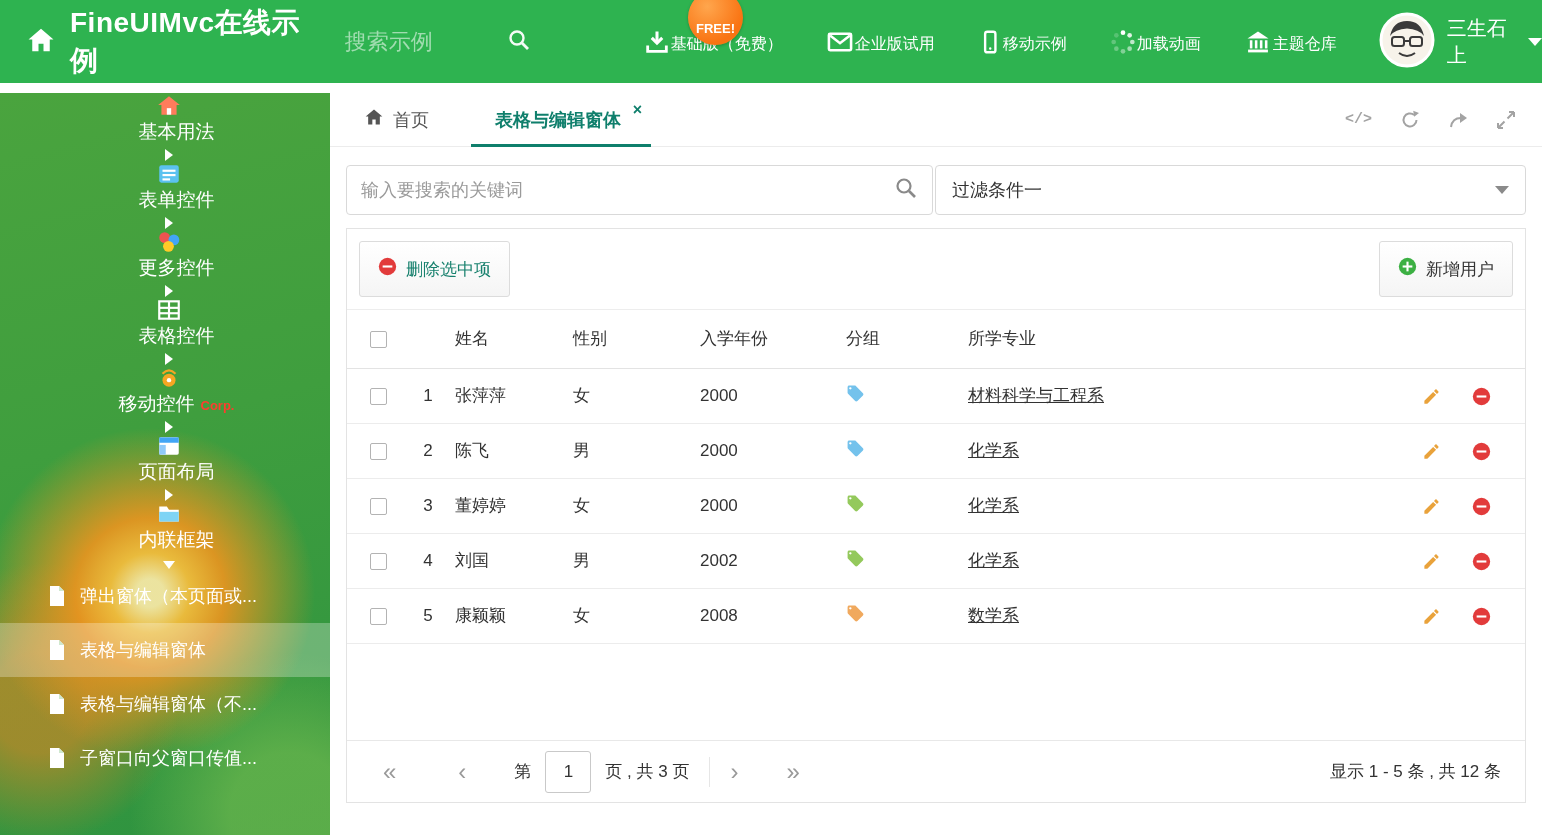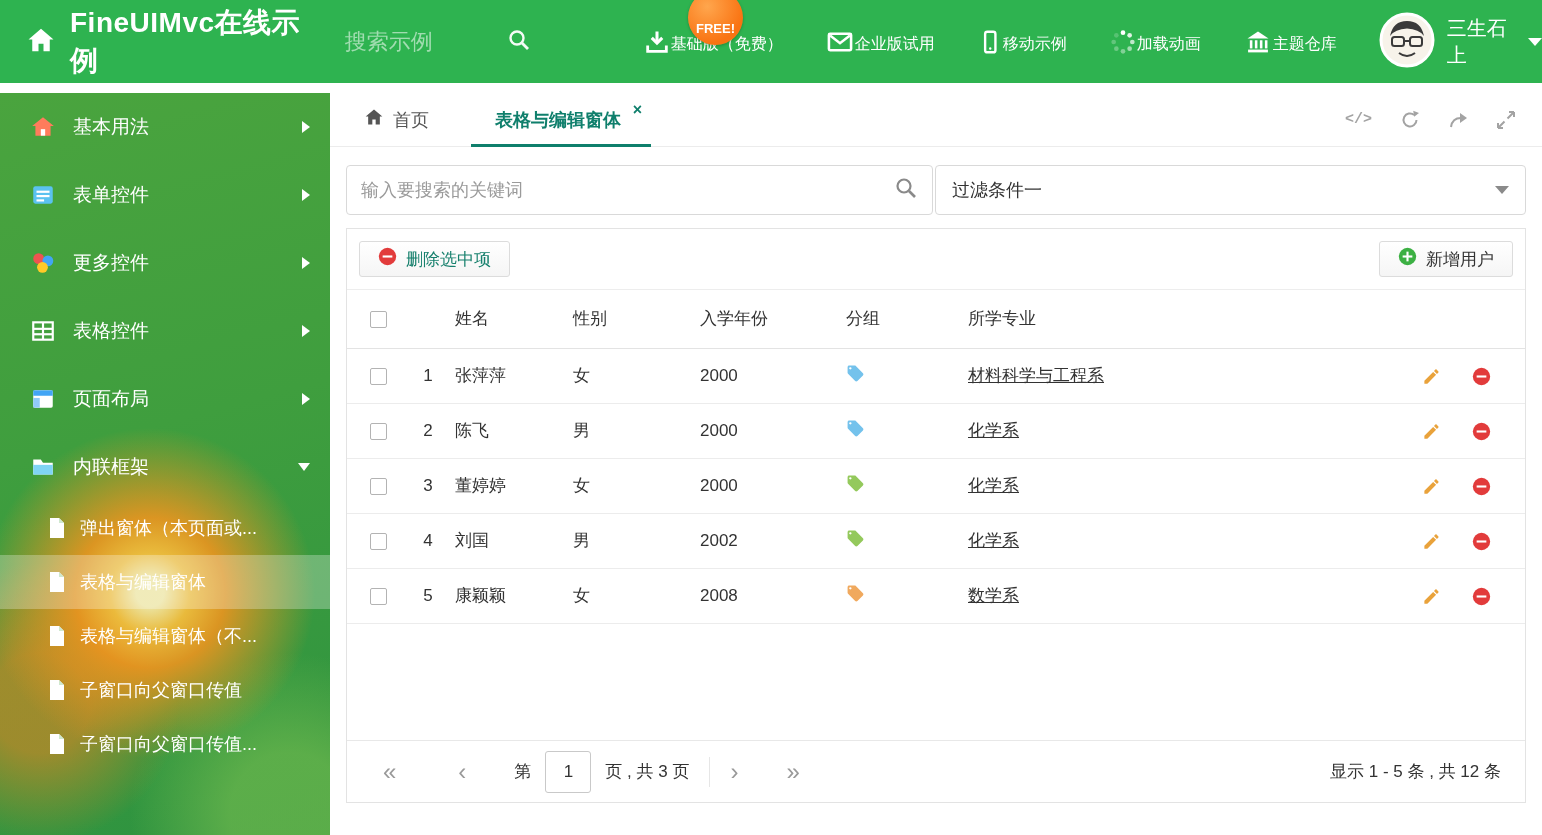--- a/index.html
+++ b/index.html
@@ -25,21 +25,21 @@
   .user-name { font-size:20px; margin-left:12px; }
   .caret-down-w { width:0; height:0; border-left:7px solid transparent; border-right:7px solid transparent; border-top:8px solid #fff; margin-left:9px; }
 
   
   .sidebar { position:absolute; top:93px; left:0; width:330px; bottom:0; overflow:hidden;
     background:
       radial-gradient(circle at 150px 500px, rgba(255,235,170,.9) 0 14px, rgba(252,190,60,.9) 40px, rgba(247,148,29,.85) 75px, rgba(247,148,29,0) 165px),
       radial-gradient(circle at 40px 610px, rgba(242,130,30,.55) 0 50px, rgba(242,130,30,0) 140px),
       radial-gradient(circle at 290px 720px, rgba(120,190,80,.6) 0 60px, rgba(120,190,80,0) 160px),
       linear-gradient(165deg, #4aa43e 0%, #3f9e3e 45%, #2e9340 100%); }
-  .menu-item { height:68px; display:flex; align-items:center; padding:0 20px 0 28px; color:#fff; font-size:19px; cursor:pointer; }
+  .menu-item { height:68px; display:flex; align-items:center; padding:0 20px 0 28px; color:#fff; font-size:19px; cursor:pointer;flex-direction:column; }
   .menu-item .mi-icon { width:30px; display:flex; justify-content:center; }
   .menu-item .mi-label { margin-left:15px; flex:1; white-space:nowrap; }
   .corp-badge { color:#ff3c2e; font-size:13px; margin-left:6px; font-weight:bold; }
   .arrow-r { width:0; height:0; border-top:6px solid transparent; border-bottom:6px solid transparent; border-left:8px solid #fff; }
   .arrow-d { width:0; height:0; border-left:6px solid transparent; border-right:6px solid transparent; border-top:8px solid #fff; }
   .submenu-item { height:54px; display:flex; align-items:center; padding:0 14px 0 48px; color:#fff; font-size:18px; cursor:pointer; white-space:nowrap; }
   .submenu-item.active { background:rgba(255,255,255,.28); }
   .submenu-item .si-icon { margin-right:14px; display:flex; }
 
   
@@ -57,21 +57,21 @@
   .filter-row { display:flex; gap:2px; }
   .search-box { flex:1; height:50px; border:1px solid #d9d9d9; border-radius:4px; display:flex; align-items:center; padding:0 14px; }
   .search-box input { flex:1; border:none; outline:none; font-size:18px; color:#444; font-family:inherit; }
   .search-box input::placeholder { color:#9a9a9a; }
   .select-box { flex:1; height:50px; border:1px solid #d9d9d9; border-radius:4px; display:flex; align-items:center; padding:0 16px; font-size:18px; color:#333; cursor:pointer; }
   .select-box .sel-value { flex:1; }
   .caret-down-g { width:0; height:0; border-left:7px solid transparent; border-right:7px solid transparent; border-top:8px solid #8a8a8a; }
 
   .panel { margin-top:13px; border:1px solid #e3e3e3; height:575px; display:flex; flex-direction:column; }
   .toolbar { padding:12px 12px; border-bottom:1px solid #ededed; display:flex; align-items:center; }
-  .btn { display:inline-flex; align-items:center; gap:9px; height:36px; padding:0 18px; border:1px solid #dcdcdc; border-radius:3px;
+  .btn { display:inline-flex; align-items:center; gap:9px; height:56px; padding:0 18px; border:1px solid #dcdcdc; border-radius:3px;
          background:linear-gradient(#ffffff,#f5f5f5); font-size:17px; cursor:pointer; }
   .btn-delete { color:#17806d; }
   .btn-add { margin-left:auto; color:#333; }
 
   table.grid { width:100%; border-collapse:collapse; font-size:17px; color:#333; }
   .grid th { font-weight:normal; text-align:left; height:58px; border-bottom:1px solid #e3e3e3; padding:0 8px; }
   .grid td { height:55px; border-bottom:1px solid #ececec; padding:0 8px; }
   .c-check, th.c-check { text-align:center; }
   .c-num { text-align:center; }
   .checkbox { display:inline-block; width:17px; height:17px; border:1px solid #b3b3b3; border-radius:2px; background:#fff; vertical-align:middle; cursor:pointer; }
@@ -235,20 +235,31 @@
             <line x1="3" y1="15" x2="21" y2="15" stroke="#fff" stroke-width="2"></line>
             <line x1="12" y1="4" x2="12" y2="20" stroke="#fff" stroke-width="2"></line>
           </svg>
       </span>
       <span class="mi-label">表格控件</span>
       <span class="arrow-r"></span>
     </div>
     <div class="menu-item">
       <span class="mi-icon">
         <svg width="26" height="26" viewBox="0 0 24 24">
+            <circle cx="12" cy="14" r="6" fill="#f5a623"></circle>
+            <path d="M6 8 Q12 2 18 8" fill="none" stroke="#f5a623" stroke-width="2"></path>
+            <circle cx="12" cy="14" r="2" fill="#fff"></circle>
+          </svg>
+      </span>
+      <span class="mi-label"><span>移动控件</span><span class="corp-badge">Corp.</span></span>
+      <span class="arrow-r"></span>
+    </div>
+    <div class="menu-item">
+      <span class="mi-icon">
+        <svg width="26" height="26" viewBox="0 0 24 24">
             <rect x="3" y="4" width="18" height="16" rx="1.5" fill="#fff"></rect>
             <rect x="3" y="4" width="18" height="5" fill="#42a5f5"></rect>
             <rect x="3" y="11" width="6" height="9" fill="#90caf9"></rect>
           </svg>
       </span>
       <span class="mi-label">页面布局</span>
       <span class="arrow-r"></span>
     </div>
     <div class="menu-item">
       <span class="mi-icon">
@@ -280,29 +291,20 @@
       <span>表格与编辑窗体</span>
     </div>
     <div class="submenu-item">
       <span class="si-icon">
           <svg width="18" height="20" viewBox="0 0 18 20">
             <path d="M2 0h9l5 5v15H2z" fill="#fff"></path>
             <path d="M11 0l5 5h-5z" fill="#cfe8cf"></path>
           </svg>
         </span>
       <span>表格与编辑窗体（不...</span>
-    </div>
-    <div class="submenu-item">
-      <span class="si-icon">
-          <svg width="18" height="20" viewBox="0 0 18 20">
-            <path d="M2 0h9l5 5v15H2z" fill="#fff"></path>
-            <path d="M11 0l5 5h-5z" fill="#cfe8cf"></path>
-          </svg>
-        </span>
-      <span>子窗口向父窗口传值</span>
     </div>
     <div class="submenu-item">
       <span class="si-icon">
           <svg width="18" height="20" viewBox="0 0 18 20">
             <path d="M2 0h9l5 5v15H2z" fill="#fff"></path>
             <path d="M11 0l5 5h-5z" fill="#cfe8cf"></path>
           </svg>
         </span>
       <span>子窗口向父窗口传值...</span>
     </div>

